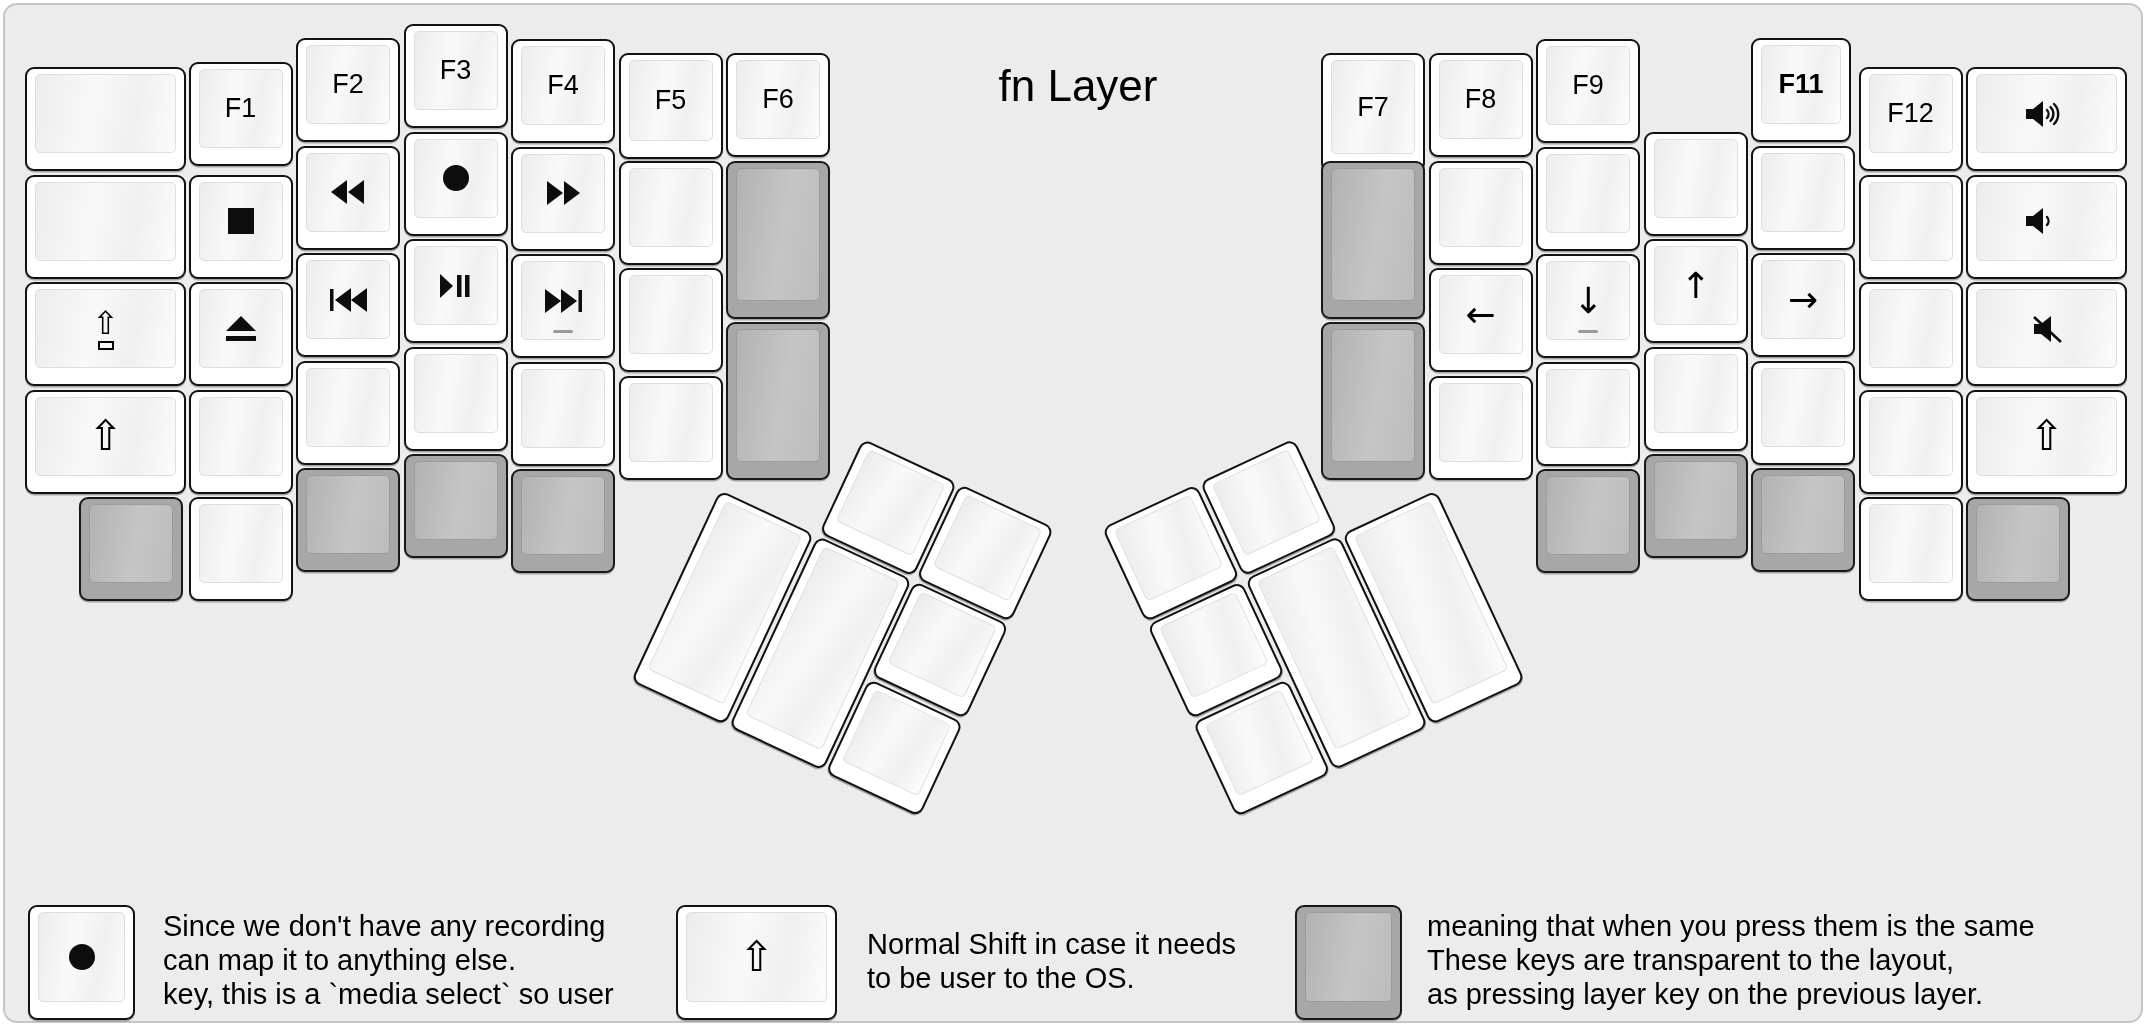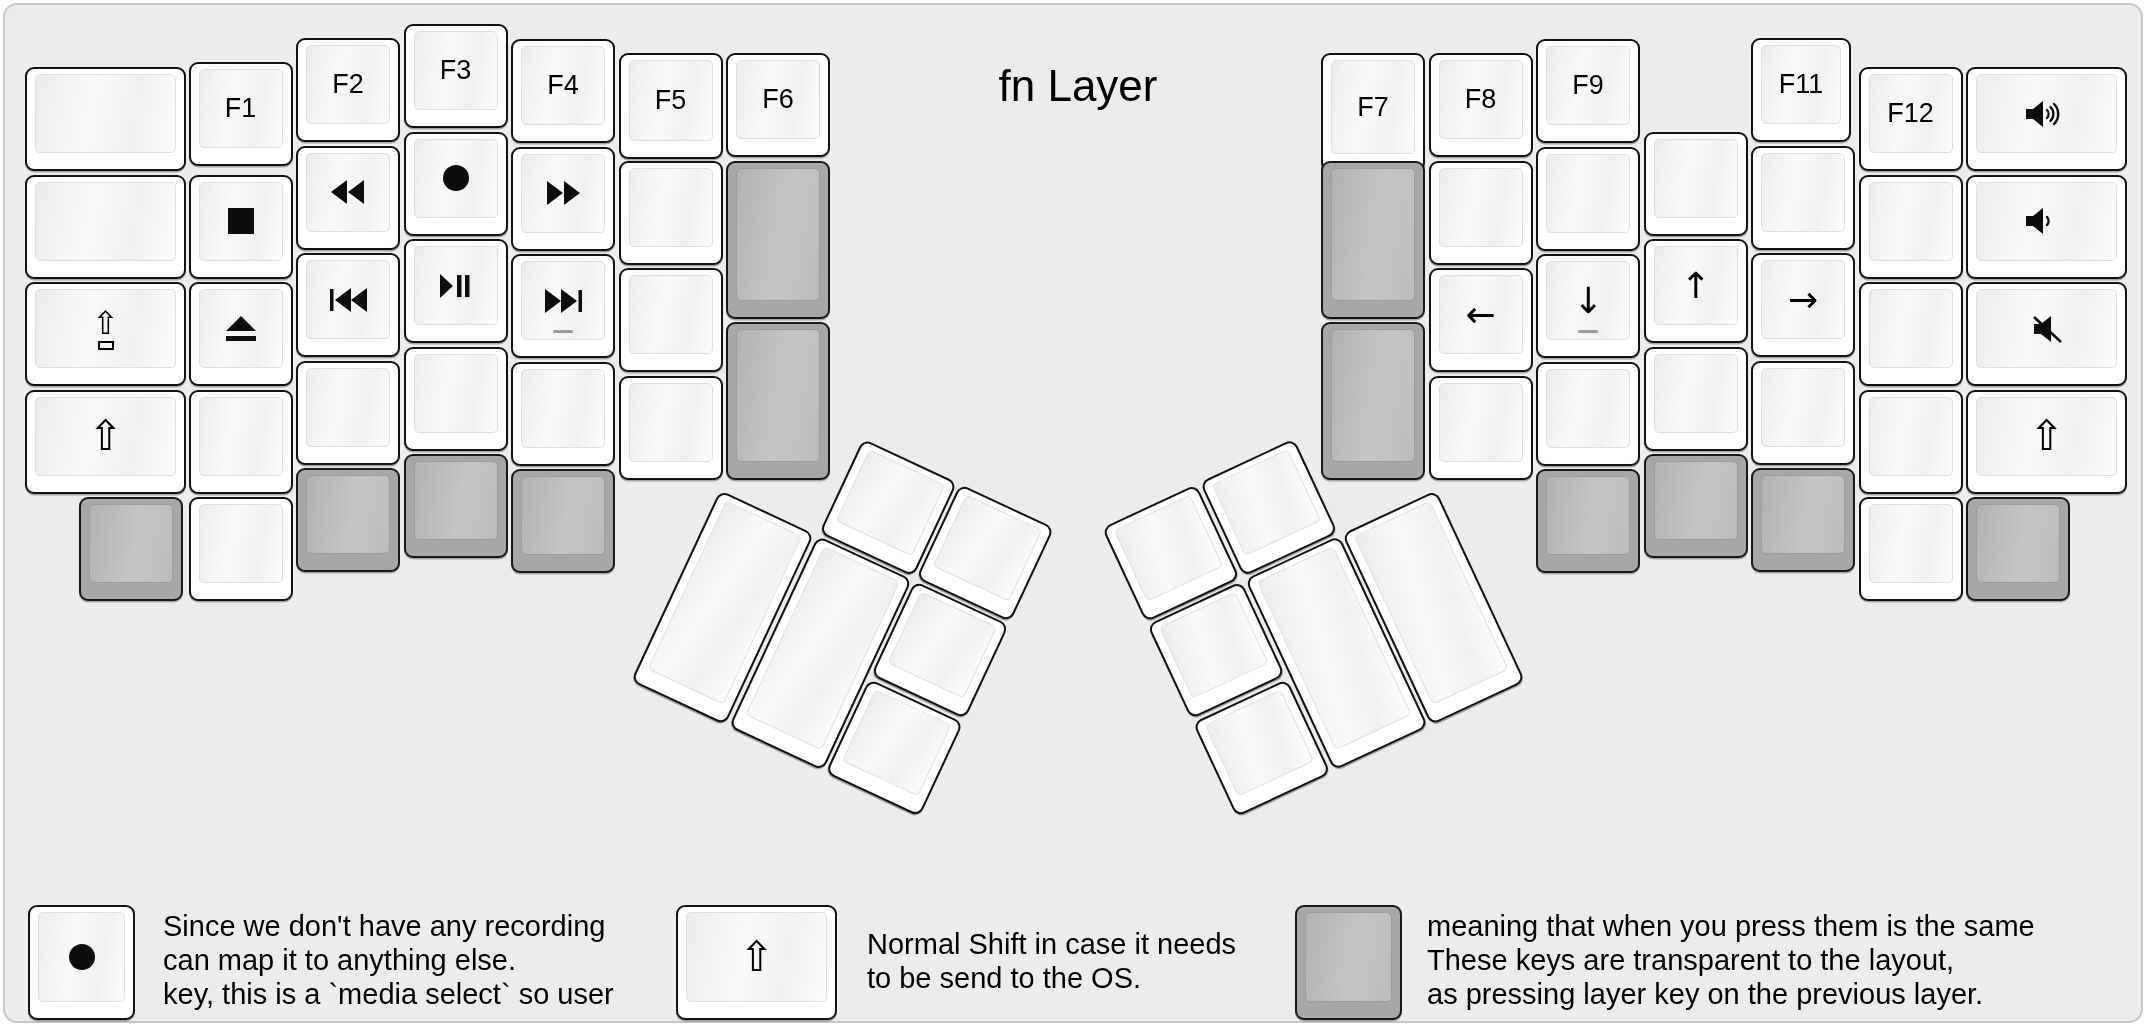--- a/index.html
+++ b/index.html
@@ -252,21 +252,21 @@
           <div class="keytop">
             <span class="u-glyph" style="font-size:36px">↑</span>
           </div>
         </div>
         <div class="key" style="left: 1638.5px; top: 341.5px; width: 104px; height: 104px;">
           <div class="keytop"></div>
         </div>
         <div class="key gray" style="left: 1638.5px; top: 449px; width: 104px; height: 104px;">
           <div class="keytop"></div>
         </div>
-        <div class="key" style="left: 1746px; top: 33px; width: 100px; height: 104px;">
+        <div class="key" style="left: 1746px; top: 33px; width: 100px; height: 104px; font-weight: bold;">
           <div class="keytop">
             <span class="f-label">F11</span>
           </div>
         </div>
         <div class="key" style="left: 1746px; top: 140.5px; width: 104px; height: 104px;">
           <div class="keytop"></div>
         </div>
         <div class="key" style="left: 1746px; top: 248px; width: 104px; height: 104px;">
           <div class="keytop">
             <span class="u-glyph" style="font-size:36px">→</span>
@@ -385,21 +385,21 @@
       <div>key, this is a `media select` so user</div>
     </div>
 
     <div class="key" id="legend-key-2">
       <div class="keytop">
           <span class="u-glyph" style="font-size:42px">⇧</span>
         </div>
     </div>
     <div class="legend-text" id="legend-text-2">
       <div>Normal Shift in case it needs</div>
-      <div>to be send to the OS.</div>
+      <div>to be user to the OS.</div>
     </div>
 
     <div class="key gray" id="legend-key-3">
       <div class="keytop"></div>
     </div>
     <div class="legend-text" id="legend-text-3">
       <div>meaning that when you press them is the same</div>
       <div>These keys are transparent to the layout,</div>
       <div>as pressing layer key on the previous layer.</div>
     </div>

